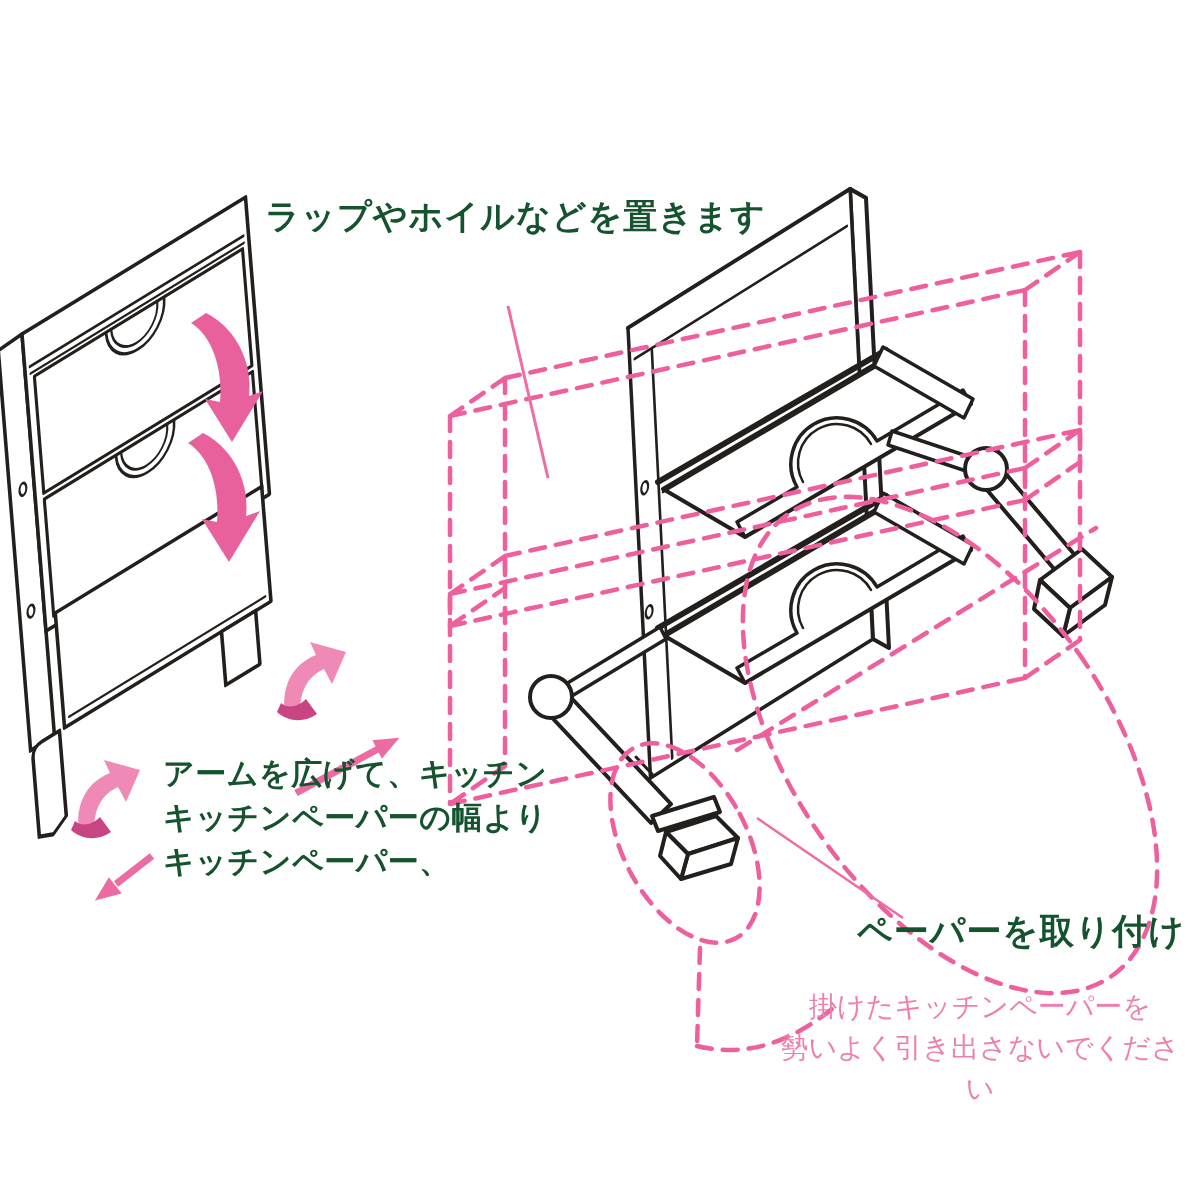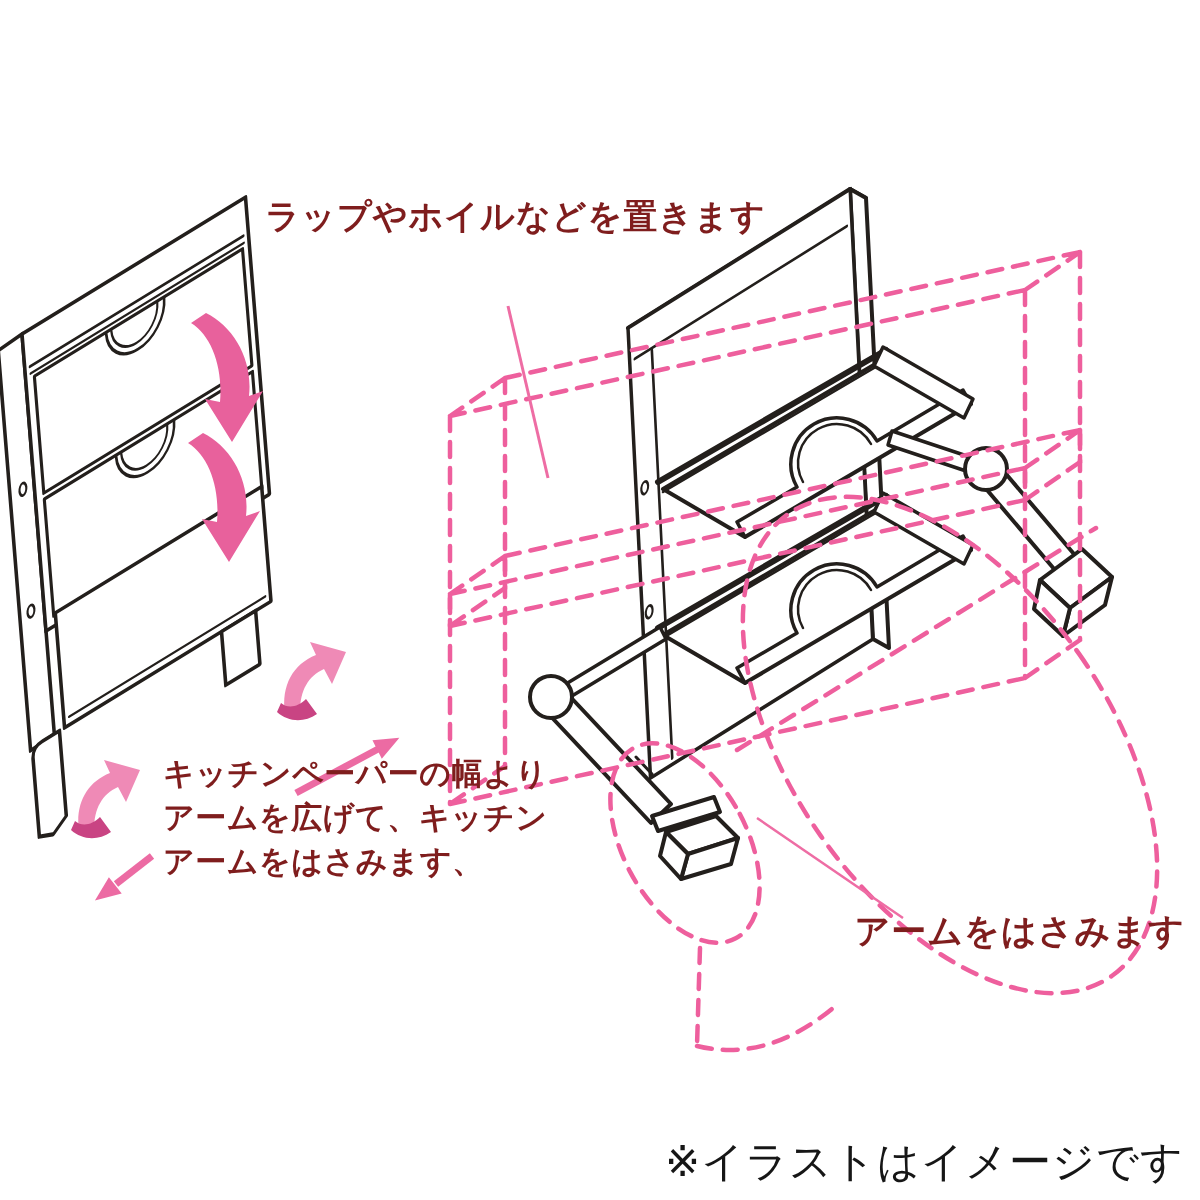--- a/index.html
+++ b/index.html
@@ -1,21 +1,21 @@
 <!DOCTYPE html>
 <html><head>
 <meta charset="utf-8">
 <style>
   html,body{margin:0;padding:0;background:#fff;}
   #stage{
     position:relative;width:1200px;height:1200px;background:#ffffff;overflow:hidden;
     font-family:"Liberation Sans","DejaVu Sans",sans-serif;
   }
   #artwork{position:absolute;left:0;top:0;width:1200px;height:1200px;}
-  .note{position:absolute;color:#7f1d1d;}
+  .note{position:absolute;color:#14532d;}
   #top-note{
     left:263px;top:194px;width:505px;text-align:center;
     font-size:34px;font-weight:bold;line-height:44px;letter-spacing:1px;
   }
   #left-note{
     left:163px;top:752px;width:440px;text-align:left;
     font-size:31px;font-weight:bold;line-height:44px;letter-spacing:0.5px;
   }
   #right-note{
     left:780px;top:908px;width:405px;text-align:right;
@@ -156,25 +156,28 @@
       <path d="M508,306 L548,478" stroke-width="3"></path>
       <path d="M757,818 L903,918" stroke-width="2.5"></path>
     </g>
   </svg>
 
   <div class="note" id="top-note">
     <span class="ln">ラップやホイルなどを置きます</span>
   </div>
 
   <div class="note" id="left-note">
+    <span class="ln">アームを広げて、キッチン</span>
     <span class="ln">キッチンペーパーの幅より</span>
-    <span class="ln">アームを広げて、キッチン</span>
-    <span class="ln">アームをはさみます、</span>
+    <span class="ln">キッチンペーパー、</span>
   </div>
 
   <div class="note" id="right-note">
-    <span class="ln">アームをはさみます</span>
+    <span class="ln">ペーパーを取り付け</span>
   </div>
 
+  <div class="note" id="right-subnote">
+    <span class="ln">掛けたキッチンペーパーを</span>
+    <span class="ln">勢いよく引き出さないでください</span>
+  </div>
 
-  <div id="disclaimer">※イラストはイメージです</div>
 
 </div>
 
 </body></html>

